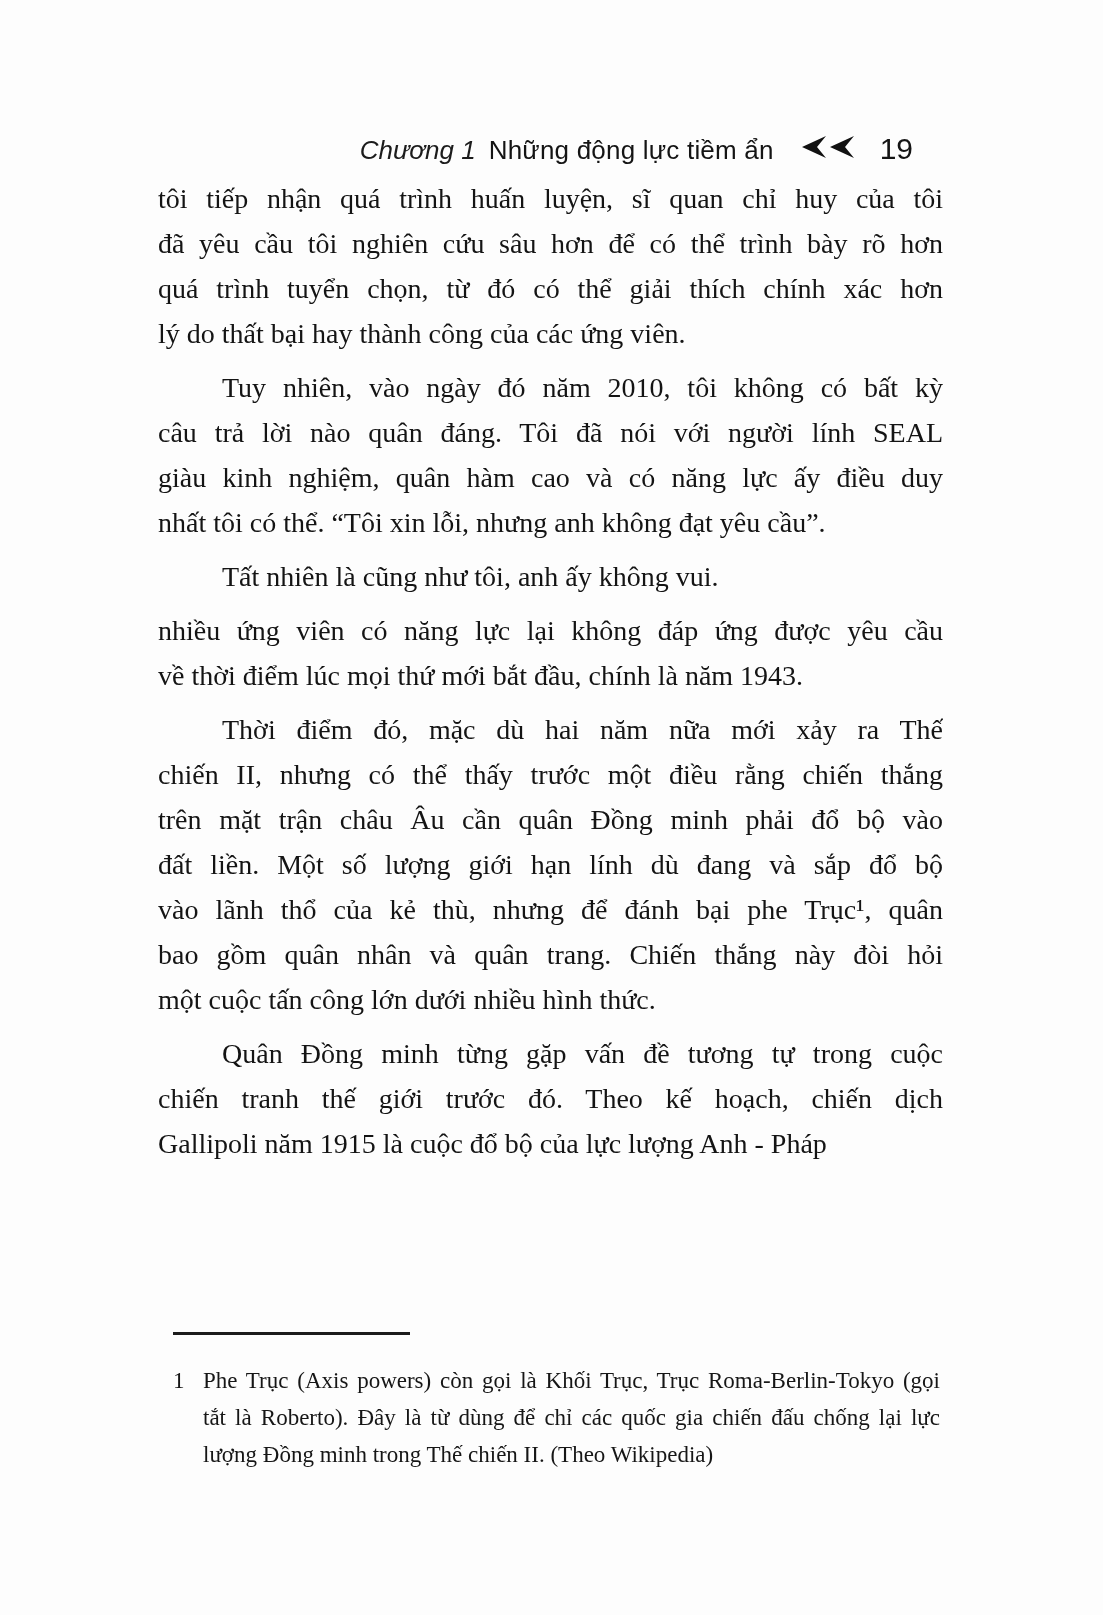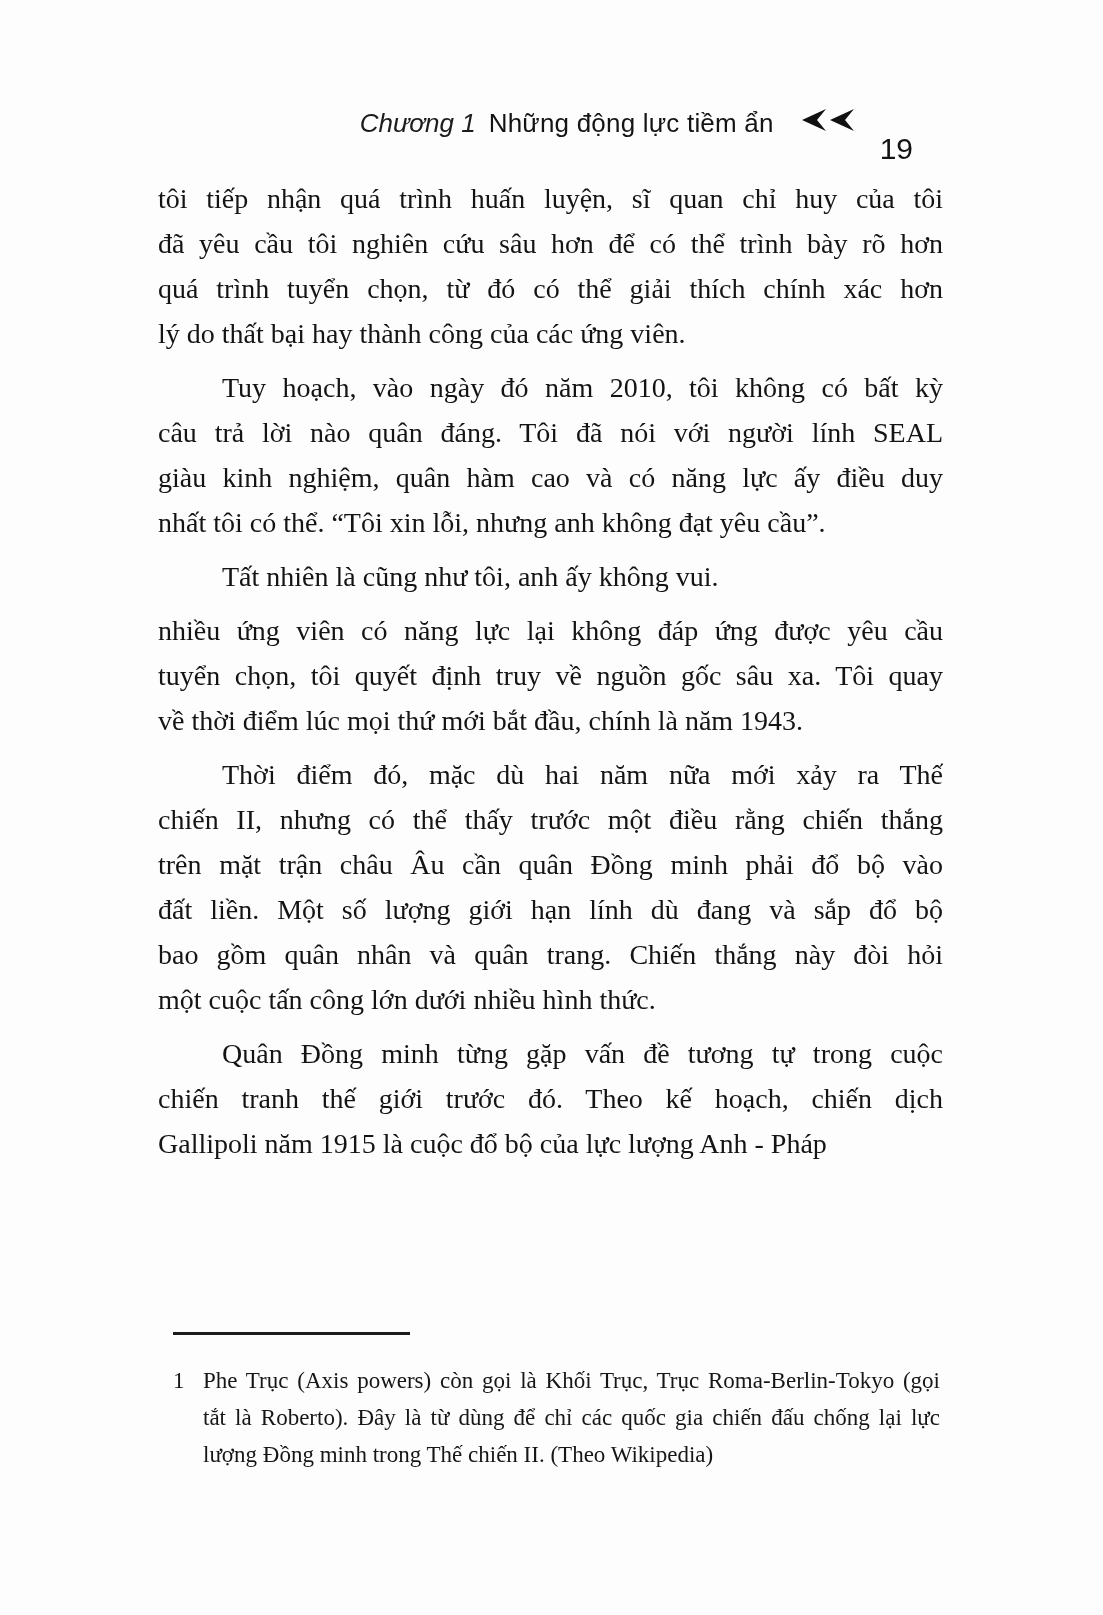--- a/index.html
+++ b/index.html
@@ -13,21 +13,21 @@
   }
   .header {
     position: absolute;
     top: 108px;
     left: 158px;
     width: 785px;
     box-sizing: border-box;
     padding-right: 30px;
     display: flex;
     justify-content: flex-end;
-    align-items: flex-start;
+    align-items: flex-end;
     font-family: "Liberation Sans", sans-serif;
     font-size: 26px;
     white-space: nowrap;
   }
   .chapter-label {
     font-style: italic;
     margin-right: 13px;
     color: #1c1c1c;
   }
   .chapter-title {
@@ -112,38 +112,38 @@
   </div>
 
   <div class="body-text">
       <div class="para">
         <div class="line">tôi tiếp nhận quá trình huấn luyện, sĩ quan chỉ huy của tôi</div>
         <div class="line">đã yêu cầu tôi nghiên cứu sâu hơn để có thể trình bày rõ hơn</div>
         <div class="line">quá trình tuyển chọn, từ đó có thể giải thích chính xác hơn</div>
         <div class="line lastline">lý do thất bại hay thành công của các ứng viên.</div>
       </div>
       <div class="para">
-        <div class="line indent">Tuy hoạch, vào ngày đó năm 2010, tôi không có bất kỳ</div>
+        <div class="line indent">Tuy nhiên, vào ngày đó năm 2010, tôi không có bất kỳ</div>
         <div class="line">câu trả lời nào quân đáng. Tôi đã nói với người lính SEAL</div>
         <div class="line">giàu kinh nghiệm, quân hàm cao và có năng lực ấy điều duy</div>
         <div class="line lastline">nhất tôi có thể. “Tôi xin lỗi, nhưng anh không đạt yêu cầu”.</div>
       </div>
       <div class="para">
         <div class="line indent lastline">Tất nhiên là cũng như tôi, anh ấy không vui.</div>
       </div>
       <div class="para">
         <div class="line">nhiều ứng viên có năng lực lại không đáp ứng được yêu cầu</div>
-        <div class="line">tuyển chọn, tôi quyết định truy về nguồn gốc sâu xa. Tôi quay</div>
         <div class="line lastline">về thời điểm lúc mọi thứ mới bắt đầu, chính là năm 1943.</div>
       </div>
       <div class="para">
         <div class="line indent">Thời điểm đó, mặc dù hai năm nữa mới xảy ra Thế</div>
         <div class="line">chiến II, nhưng có thể thấy trước một điều rằng chiến thắng</div>
         <div class="line">trên mặt trận châu Âu cần quân Đồng minh phải đổ bộ vào</div>
         <div class="line">đất liền. Một số lượng giới hạn lính dù đang và sắp đổ bộ</div>
+        <div class="line">vào lãnh thổ của kẻ thù, nhưng để đánh bại phe Trục¹, quân</div>
         <div class="line">bao gồm quân nhân và quân trang. Chiến thắng này đòi hỏi</div>
         <div class="line lastline">một cuộc tấn công lớn dưới nhiều hình thức.</div>
       </div>
       <div class="para">
         <div class="line indent">Quân Đồng minh từng gặp vấn đề tương tự trong cuộc</div>
         <div class="line">chiến tranh thế giới trước đó. Theo kế hoạch, chiến dịch</div>
         <div class="line lastline">Gallipoli năm 1915 là cuộc đổ bộ của lực lượng Anh - Pháp</div>
       </div>
     </div>
 

